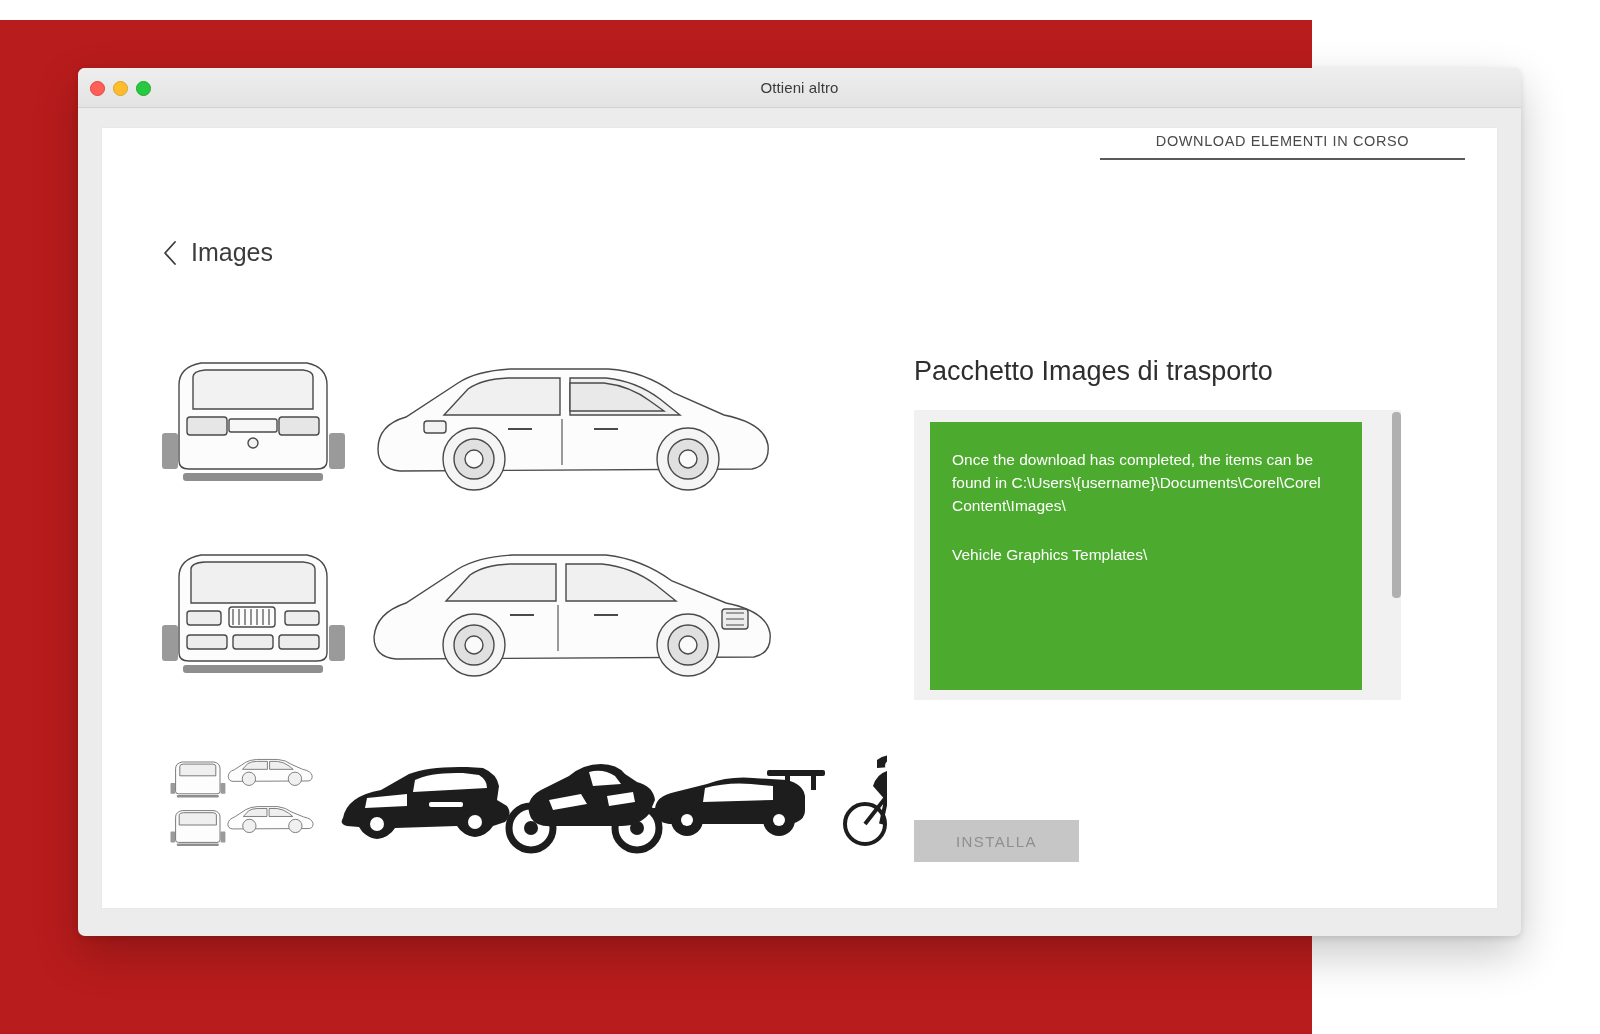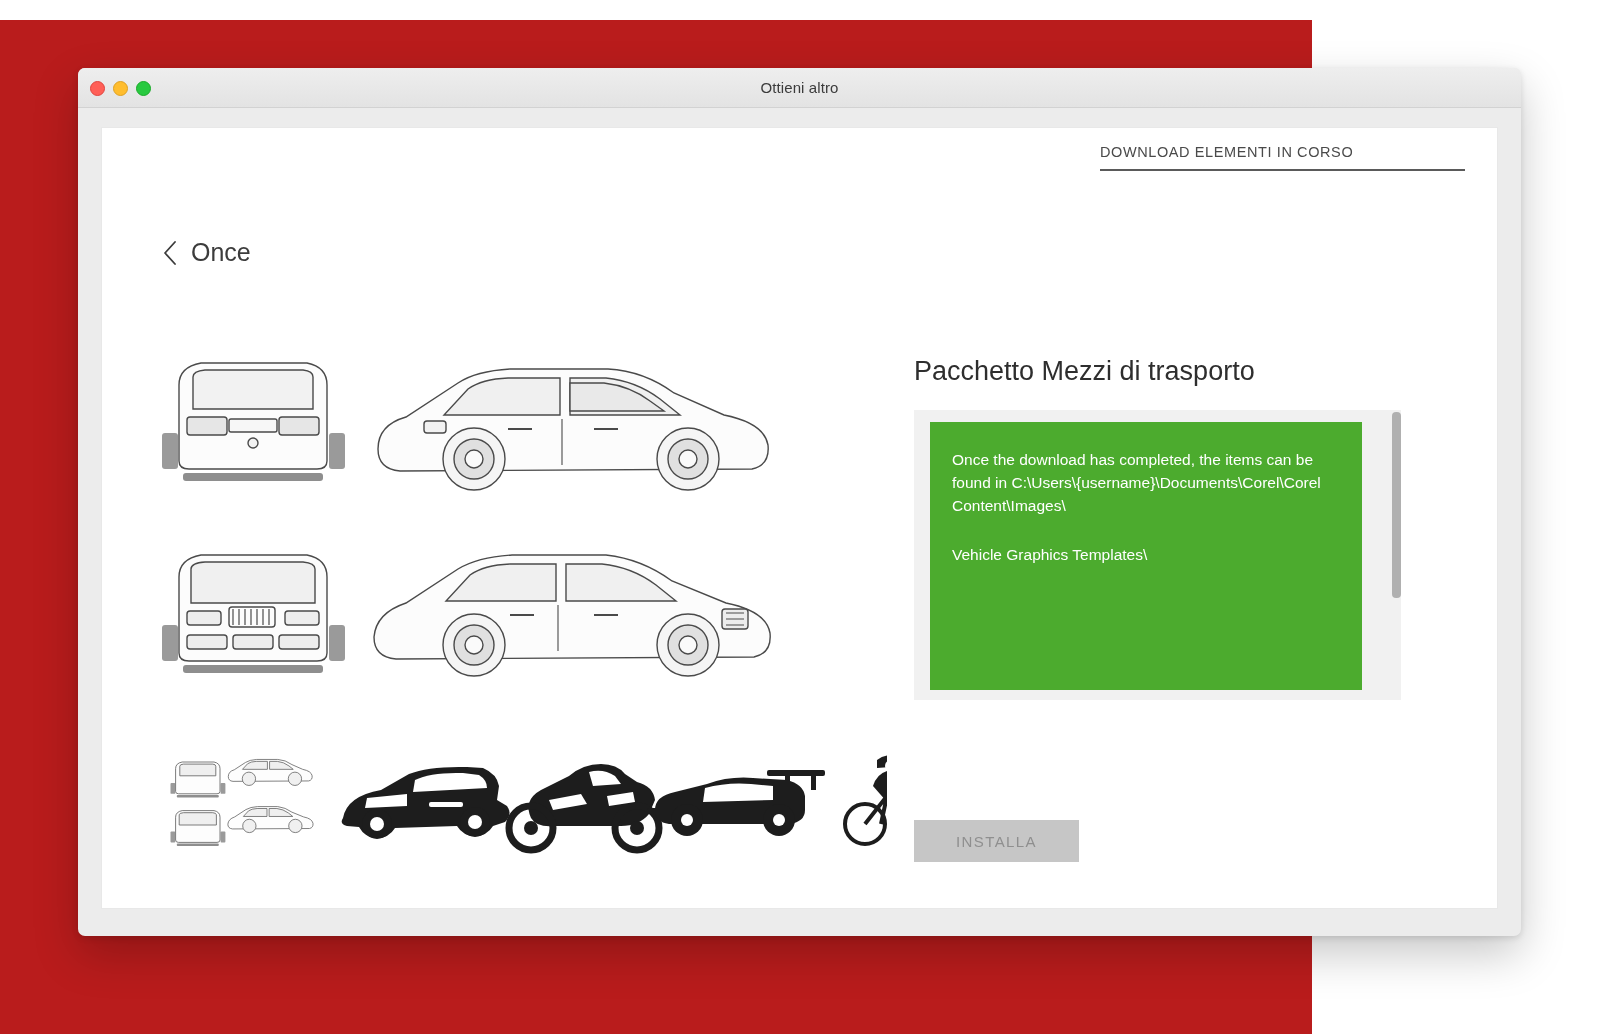--- a/index.html
+++ b/index.html
@@ -73,23 +73,23 @@
     top: 60px;
     width: 1395px;
     height: 780px;
     background: #ffffff;
     box-shadow: 0 0 0 1px #e8e8e8;
   }
 
   .tab-row {
     position: absolute;
     right: 32px;
-    top: 16px;
+    top: 5px;
     width: 365px;
-    text-align: left;
+    text-align: center;
   }
   .tab-label {
     font-size: 14.5px;
     letter-spacing: 0.6px;
     color: #4a4a4a;
     padding-bottom: 9px;
     display: block;
   }
   .tab-underline {
     height: 2px;
@@ -223,24 +223,24 @@
 
       <div class="tab-row">
         <span class="tab-label">DOWNLOAD ELEMENTI IN CORSO</span>
         <div class="tab-underline"></div>
       </div>
 
       <div class="back-row">
         <svg class="chev" viewBox="0 0 16 26">
           <polyline points="13,2 3,13 13,24" fill="none" stroke="#3c3c3c" stroke-width="1.8" stroke-linecap="round" stroke-linejoin="round"></polyline>
         </svg>
-        <span class="back-label">Once</span>
-      </div>
-
-      <div class="pkg-title">Pacchetto Mezzi di trasporto</div>
+        <span class="back-label">Images</span>
+      </div>
+
+      <div class="pkg-title">Pacchetto Images di trasporto</div>
 
       <div class="note-wrap">
         <div class="note-green">
           <p>Once the download has completed, the items can be found in C:\Users\{username}\Documents\Corel\Corel Content\Images\</p>
           <p class="gap2">Vehicle Graphics Templates\</p>
         </div>
         <div class="scroll-track">
           <div class="scroll-thumb"></div>
         </div>
       </div>

